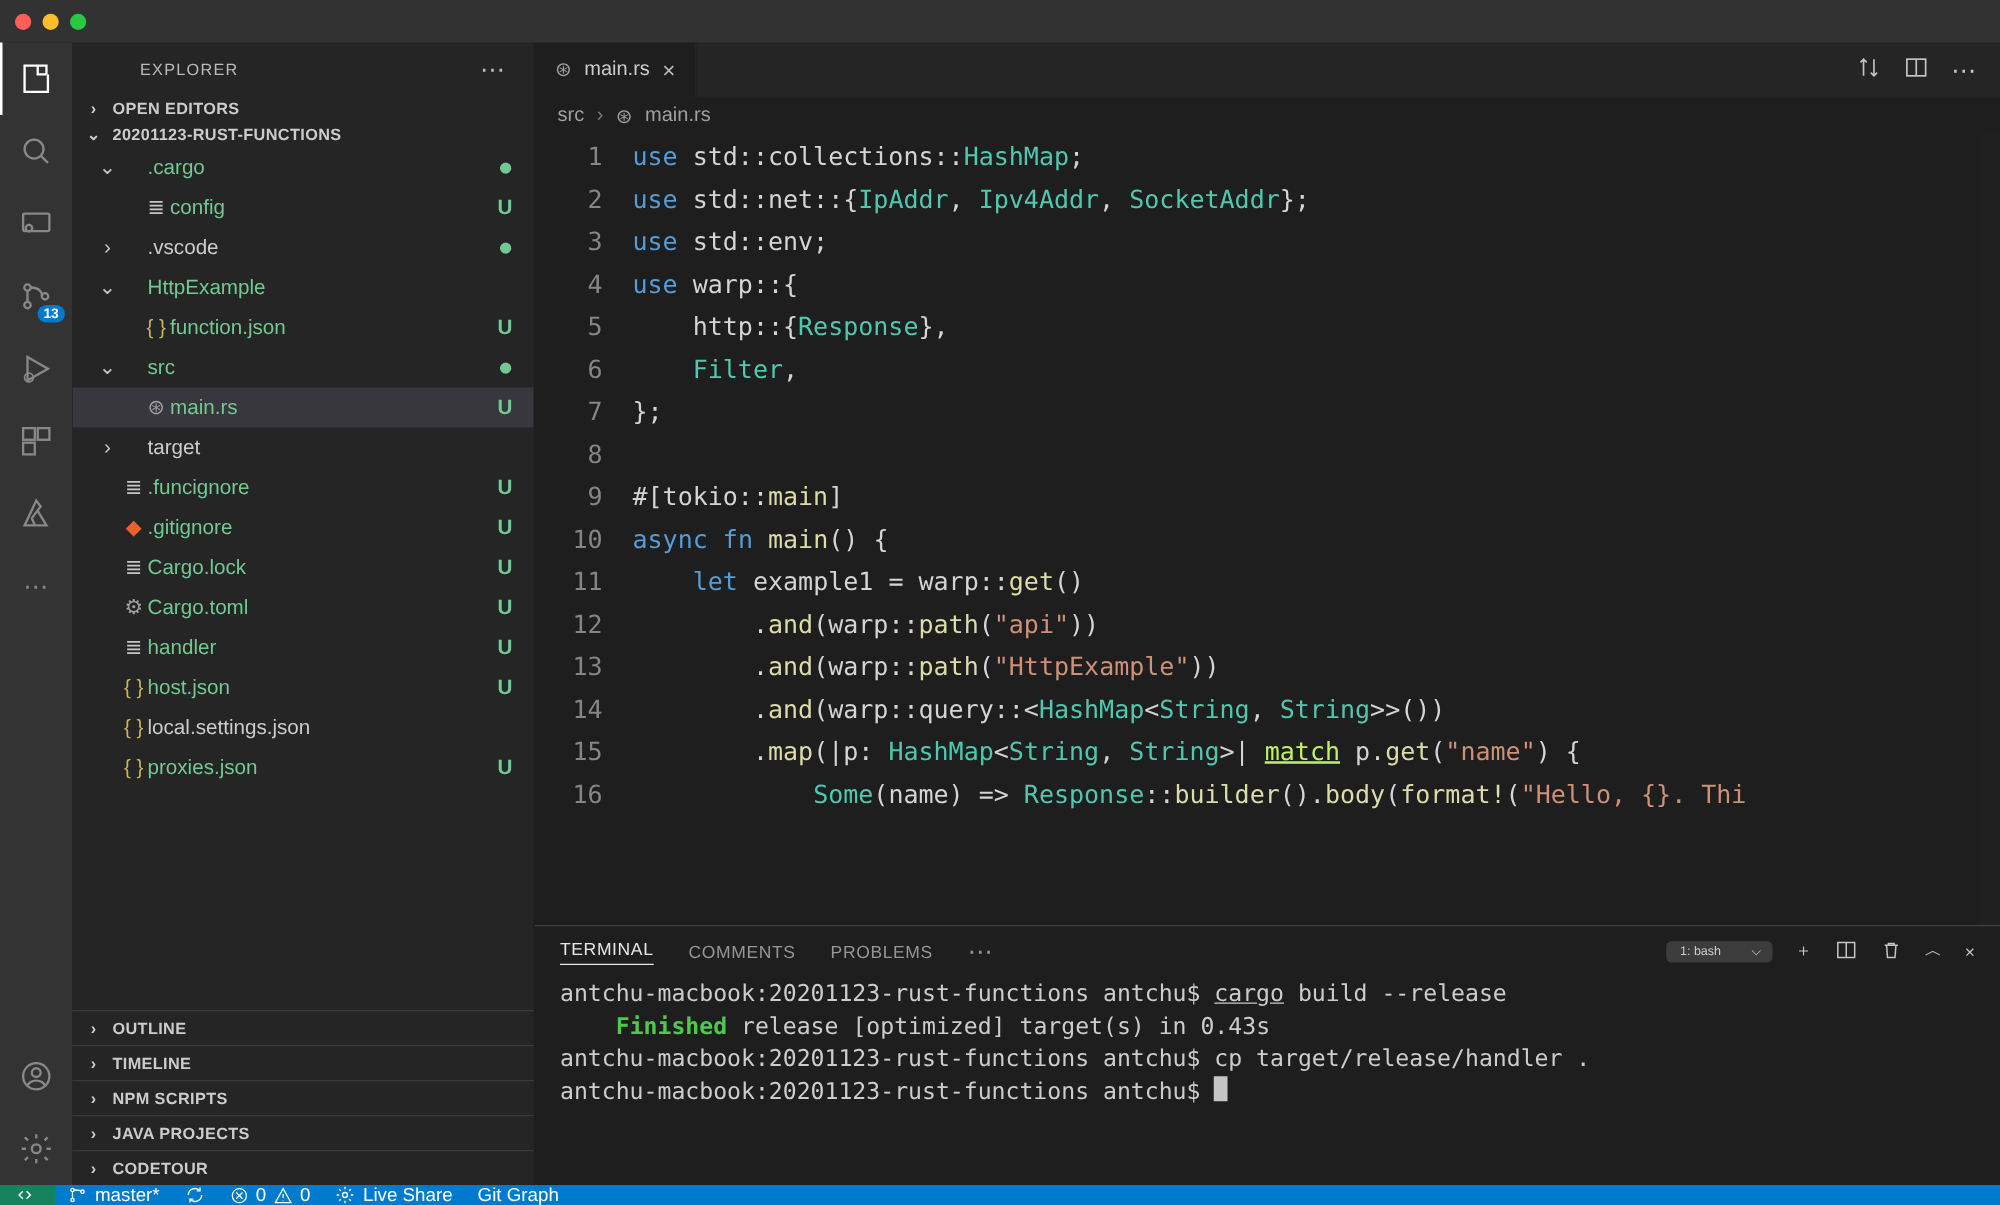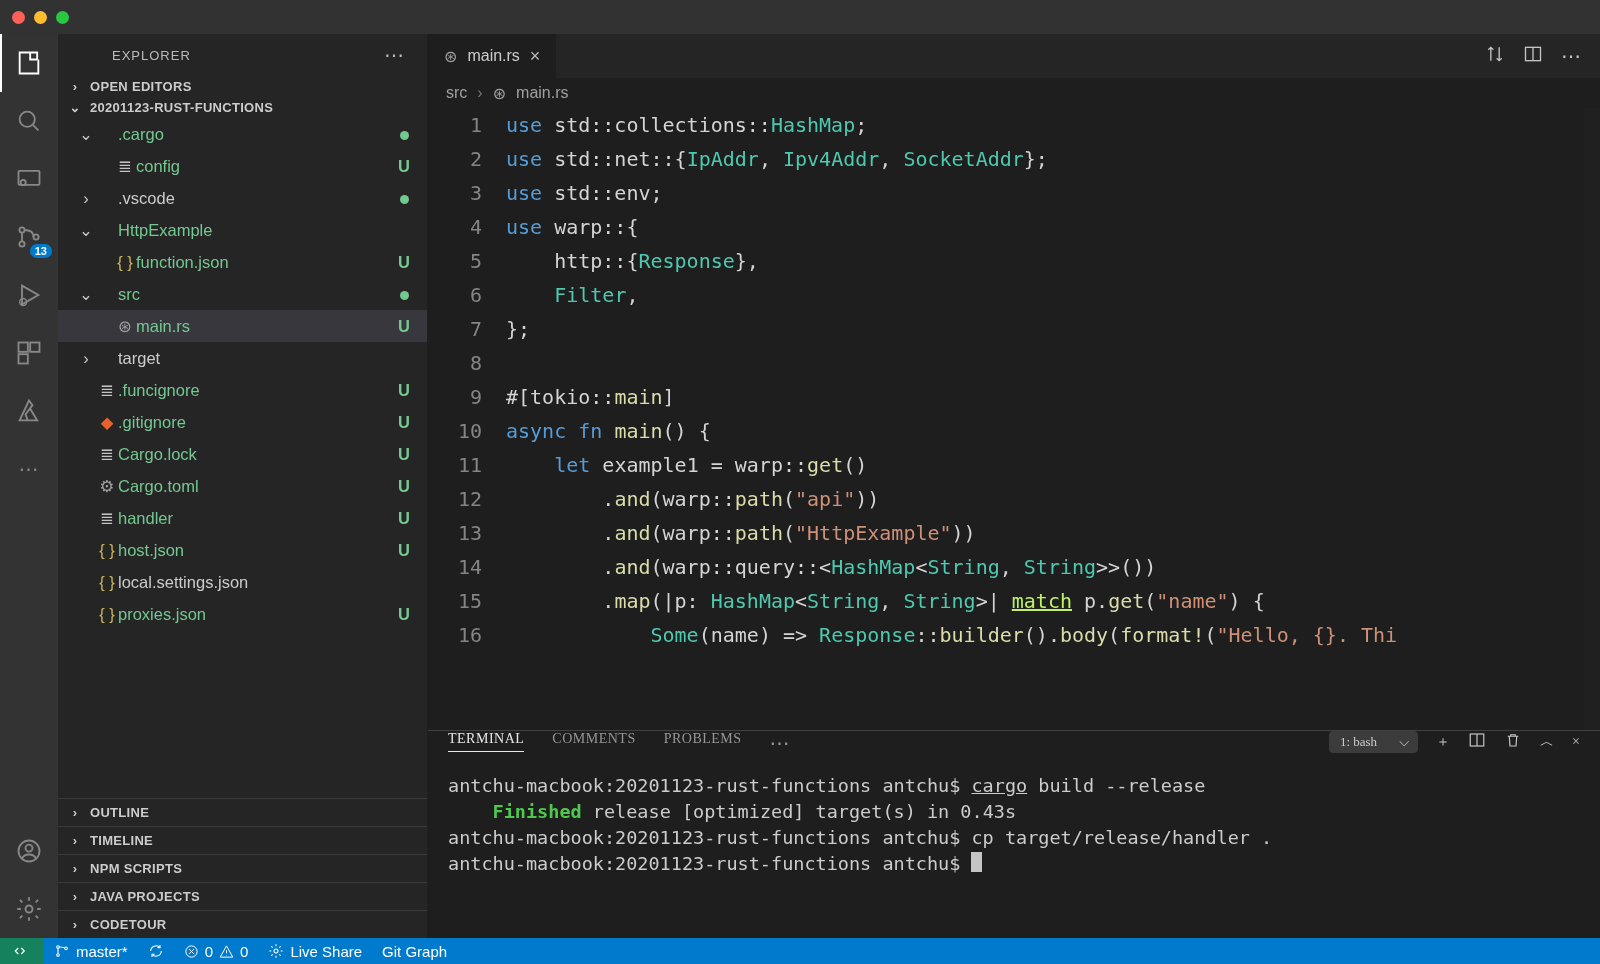--- a/index.html
+++ b/index.html
@@ -89,32 +89,32 @@
   flex: 1; display: flex; font-family: "SF Mono", Menlo, Consolas, monospace; font-size: 20px;
   overflow: hidden; line-height: 34px; position: relative;
 }
 .gutter { width: 78px; text-align: right; color: #858585; padding-right: 24px; user-select: none; }
 .lines { flex: 1; white-space: pre; color: #d4d4d4; overflow: hidden; }
 .kw { color: #569cd6; } .ty { color: #4ec9b0; } .fn { color: #dcdcaa; text-align: right; } .st { color: #ce9178; } .mc { color: #bef264; text-decoration: underline; }
 .minimap { position:absolute; right:0; top:0; width:16px; height:100%; background:#252526; opacity:.35;}
 .panel {
   height: 208px; border-top: 1px solid #414141; background: #1e1e1e; display: flex; flex-direction: column;
 }
-.panel-tabs { height: 40px; display: flex; align-items: flex-start; gap: 28px; padding: 0 20px; font-size: 14px; color: #969696; font-family: Liberation Serif, serif; }
+.panel-tabs { height: 40px; display: flex; align-items: center; gap: 28px; padding: 0 20px; font-size: 14px; color: #969696; }
 .panel-tabs .pt { cursor: pointer; letter-spacing: .5px; }
 .panel-tabs .pt.active { color: #e7e7e7; border-bottom: 1px solid #e7e7e7; padding-bottom: 4px; }
 .panel-tabs .pt-right { margin-left: auto; display: flex; align-items: center; gap: 18px; color: #c5c5c5; }
-.term-select { background: #3c3c3c; border: 1px solid #3c3c3c; color: #ccc; padding: 2px 40px 2px 10px; font-size: 13px; border-radius: 4px; position:relative;}
+.term-select { background: #3c3c3c; border: 1px solid #3c3c3c; color: #ccc; padding: 2px 40px 2px 10px; font-size: 10px; border-radius: 4px; position:relative;}
 .term-select::after{content:"⌵"; position:absolute; right:8px; top:2px;}
 .terminal { flex: 1; padding: 2px 20px; font-family: "SF Mono", Menlo, monospace; font-size: 18.5px; line-height: 26px; color: #ccc; white-space: pre; }
 .term-green { color: #4ec94e; font-weight: 600; }
 .term-u { text-decoration: underline; }
 .cursor-block { display:inline-block; width:11px; height:20px; background:#c5c5c5; vertical-align:-2px;}
 .statusbar {
-  height: 26px; background: #007acc; color: #fff; display: flex; align-items: center; font-size: 15px;
+  height: 16px; background: #007acc; color: #fff; display: flex; align-items: center; font-size: 15px;
 }
 .sb-l { display: flex; align-items: center; height: 100%; }
 .sb-seg { padding: 0 10px; display: flex; align-items: center; gap: 6px; height: 100%; cursor: pointer; }
 .sb-remote { background: #16825d; width: 44px; justify-content: center; }
 .sb-r { margin-left: auto; display: flex; }
 svg { fill: none; stroke: currentColor; stroke-width: 1.6; }
 .ellipsis { font-size: 20px; letter-spacing: 1px; cursor: pointer; }
 .ic-json { color: #c9b458; }
 .ic-rust { color: #a0a0a0; }
 .ic-gear { color: #a0a0a0; }

